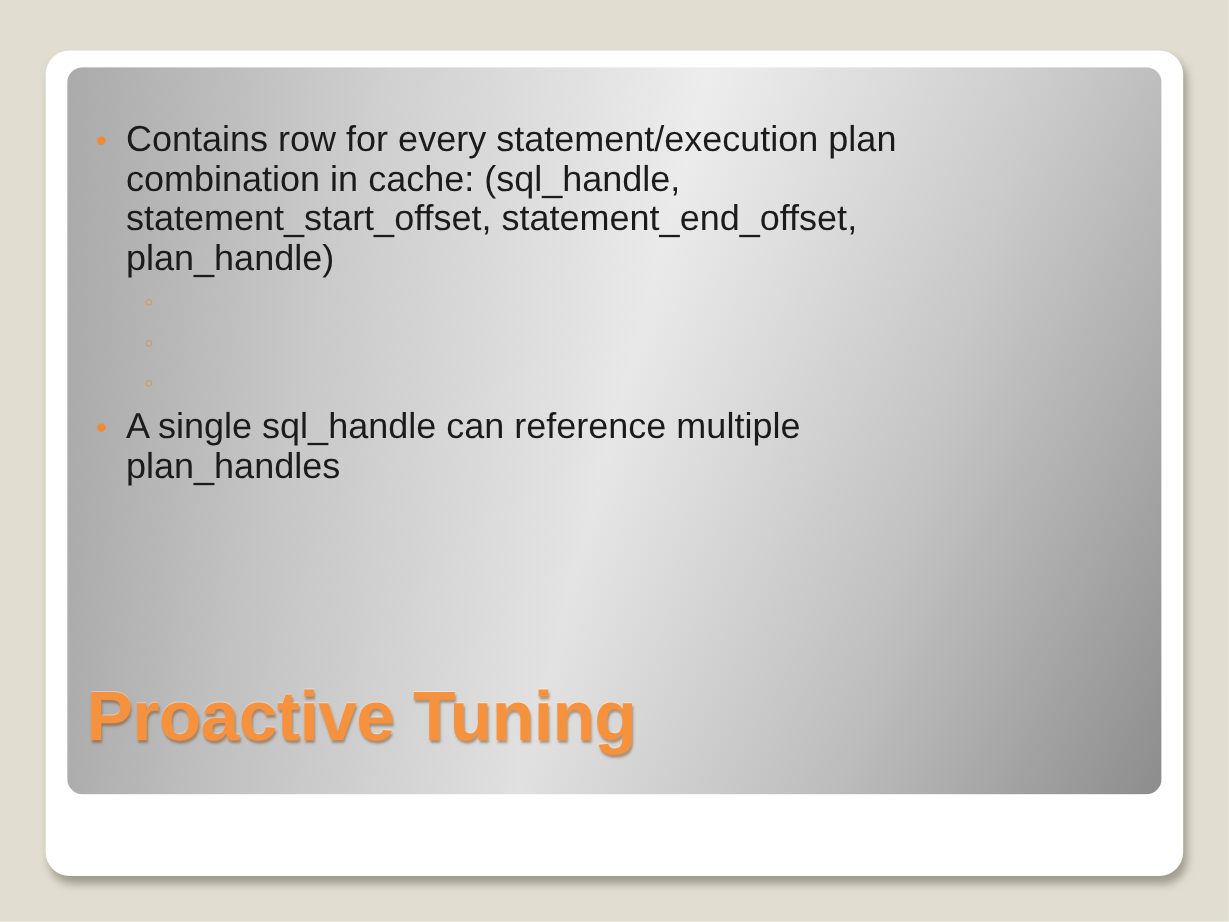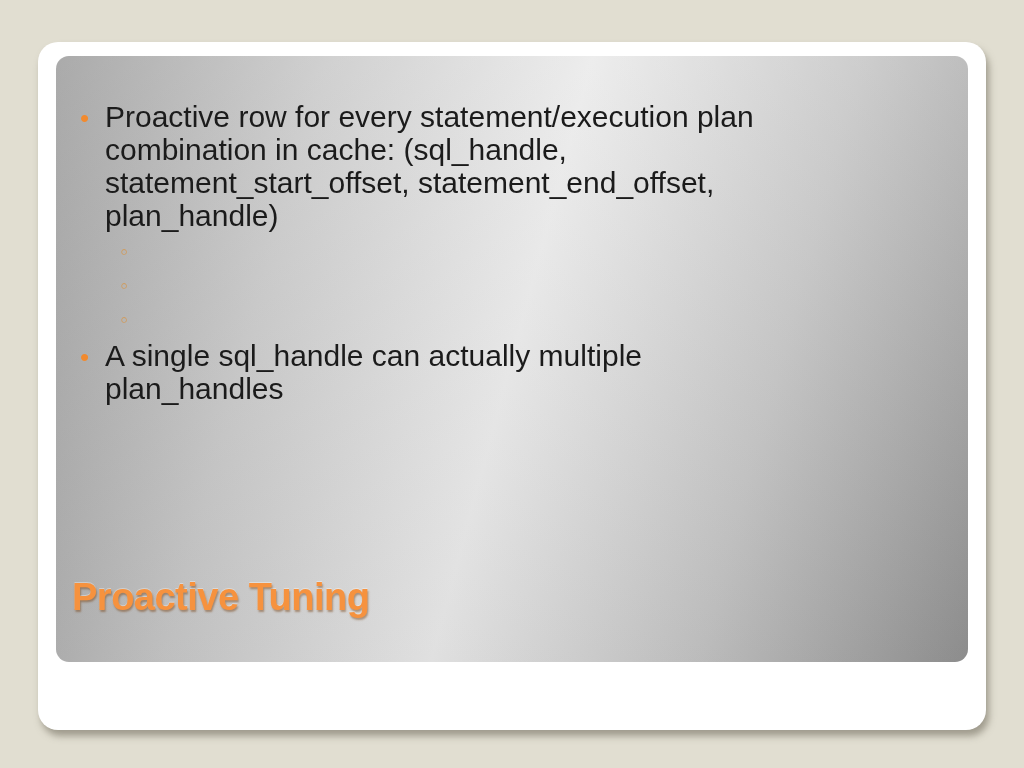--- a/index.html
+++ b/index.html
@@ -72,59 +72,59 @@
     font-size: 23px;
     color: #CE9D63;
   }
   .title-block {
     position: absolute;
     left: 16px;
     top: 514px;
     width: 890px;
   }
   .title-line {
-    font-size: 38px;
+    font-size: 58px;
     line-height: 55px;
     font-weight: bold;
     color: #F6923E;
     letter-spacing: -0.5px;
     text-shadow: 1px 2px 2px rgba(115, 60, 12, 0.45), 0 -1px 0 rgba(255, 255, 255, 0.35);
   }
 </style>
 </head>
 <body>
 
 <div class="card">
   <div class="panel">
 
     <div class="content">
 
       <div class="row l1">
         <span class="marker">•</span>
-        <span class="text">Proactive row for every statement/execution plan
+        <span class="text">Contains row for every statement/execution plan
 combination in cache: (sql_handle,
 statement_start_offset, statement_end_offset,
 plan_handle)</span>
       </div>
 
       <div class="row l2">
         <span class="marker">◦</span>
       </div>
 
       <div class="row l2">
         <span class="marker">◦</span>
       </div>
 
       <div class="row l2">
         <span class="marker">◦</span>
       </div>
 
       <div class="row l1">
         <span class="marker">•</span>
-        <span class="text">A single sql_handle can actually multiple
+        <span class="text">A single sql_handle can reference multiple
 plan_handles</span>
       </div>
 
     </div>
 
     <div class="title-block">
       <div class="title-line">Proactive Tuning</div>
     </div>
 
   </div>

